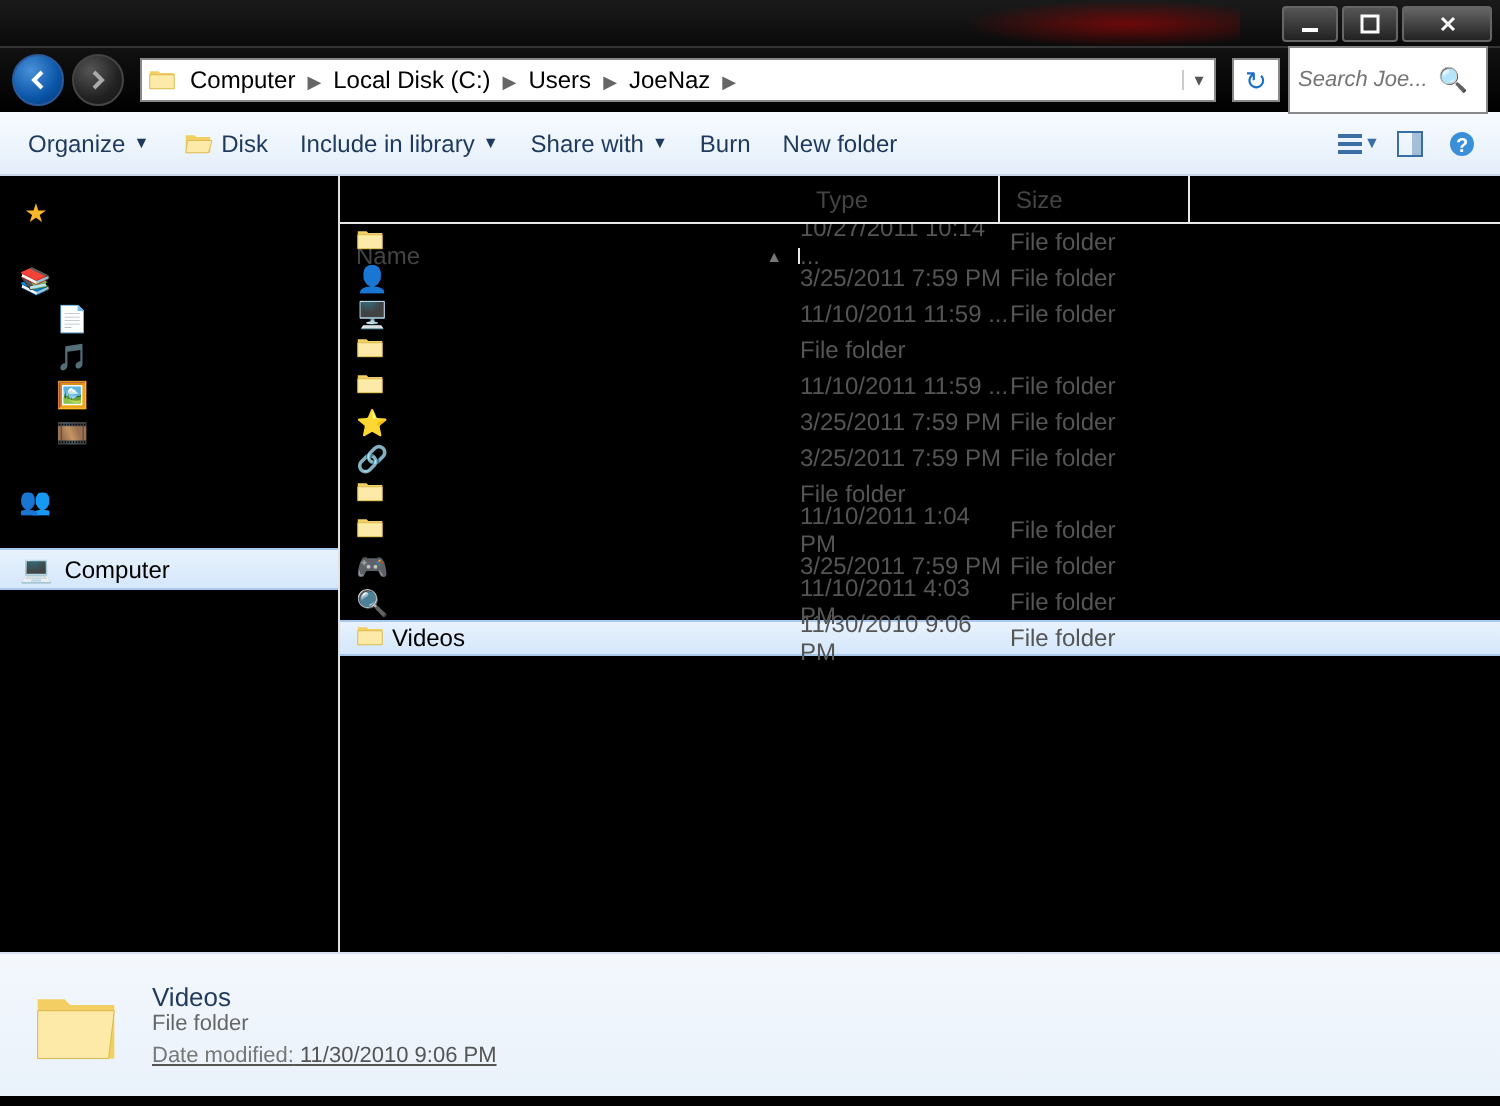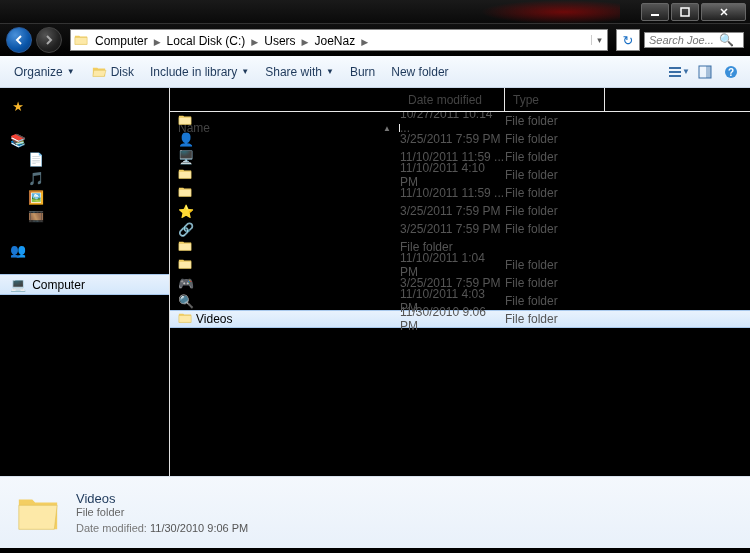--- a/index.html
+++ b/index.html
@@ -16,21 +16,21 @@
 .navbar { height:32px; background:linear-gradient(#111,#000); display:flex; align-items:center; padding:0 6px; gap:4px; }
 .navbtn { width:26px; height:26px; border-radius:50%; background:radial-gradient(circle at 35% 30%,#4a90d9,#0a55a8 60%,#063872); border:1px solid #2a5a9a; display:flex; align-items:center; justify-content:center; cursor:pointer;}
 .navbtn.fwd{background:radial-gradient(circle at 35% 30%,#555,#222 60%,#111);border-color:#444;}
 .navbtn svg{width:12px;height:12px;fill:#fff;}
 .addressbar { flex:1; height:22px; background:#fff; border:1px solid #888; display:flex; align-items:center; margin:0 4px;}
 .addr-icon{width:20px;display:flex;justify-content:center;}
 .crumb{padding:0 4px;font-size:12px;color:#000;cursor:pointer;}
 .crumb-sep{color:#666;font-size:9px;padding:0 2px;}
 .addr-drop{width:16px;text-align:center;color:#555;font-size:9px;border-left:1px solid #ccc;cursor:pointer;}
 .refresh{width:24px;height:22px;background:#fff;border:1px solid #888;display:flex;align-items:center;justify-content:center;color:#1a6fc4;font-size:13px;cursor:pointer;}
-.searchbox{width:100px;height:16px;background:#fff;border:1px solid #888;display:flex;align-items:center;padding:0 4px;}
+.searchbox{width:100px;height:34px;background:#fff;border:1px solid #888;display:flex;align-items:center;padding:0 4px;}
 .searchbox input{border:none;outline:none;width:70px;font-size:11px;font-style:italic;color:#777;}
 .searchbox .mag{color:#1a6fc4;font-size:12px;}
 
 
 .toolbar{height:32px;background:linear-gradient(#f7fbff,#e4eef9);border-bottom:1px solid #c9d7e8;display:flex;align-items:center;padding:0 8px;gap:4px;font-size:12px;}
 .tbitem{padding:3px 6px;color:#1e395b;cursor:pointer;display:flex;align-items:center;gap:4px;border-radius:2px;}
 .tbitem .drop{font-size:8px;color:#1e395b;}
 .tbspacer{flex:1;}
 .tbicon{width:22px;height:22px;display:flex;align-items:center;justify-content:center;cursor:pointer;color:#3a6ea5;}
 .tbicon svg{width:14px;height:14px;}
@@ -58,21 +58,21 @@
 .filerow .fname{width:204px;}
 .filerow .fdate{width:105px;color:#555;}
 .filerow .ftype{width:100px;color:#555;}
 
 
 .details{height:72px;border-top:1px solid #d8e2ee;background:linear-gradient(#f4f8fd,#e9f1fa);display:flex;align-items:center;padding:8px 14px;gap:14px;font-size:12px;}
 .details .bigicon{width:48px;height:48px;display:flex;align-items:center;justify-content:center;}
 .details .bigicon svg{width:46px;height:46px;}
 .details .meta .dtitle{font-size:13px;color:#1e395b;}
 .details .meta .dtype{color:#666;font-size:11px;}
-.details .meta .dmod{color:#555;font-size:11px;margin-top:4px;}
+.details .meta .dmod{color:#555;font-size:11px;margin-top:4px;text-decoration:underline;}
 .details .meta .dmod .lbl{color:#777;}
 
 
 .folder-svg .back{fill:#f3ce62;} .folder-svg .front{fill:#fde9a8;stroke:#d8b84a;stroke-width:.5;}
 .star{color:#f8b62b;}
 </style>
 </head>
 <body>
 
 <div class="titlebar">
@@ -223,25 +223,25 @@
         </div>
     </div>
   </div>
 
   <div class="listarea">
     <div class="colheaders">
       <div class="colh col-name">
           <span>Name</span>
           <span class="sort">▲</span>
         </div>
-      <div class="colh col-date">
-          <span>Date modified</span>
-        </div>
       <div class="colh col-type">
           <span>Type</span>
+        </div>
+      <div class="colh col-size">
+          <span>Size</span>
         </div>
     </div>
     <div class="filelist" id="filelist">
         <div class="filerow">
           <span class="fico"><svg width="14" height="14" class="folder-svg" viewBox="0 0 16 16">
               <path class="back" d="M1 3h5l1 1h8v9H1z"></path>
               <path class="front" d="M1 5h14v8H1z"></path>
             </svg></span>
           <span class="fname">.ufsxsci</span>
           <span class="fdate">10/27/2011 10:14 ...</span>
@@ -258,21 +258,20 @@
           <span class="fname">Desktop</span>
           <span class="fdate">11/10/2011 11:59 ...</span>
           <span class="ftype">File folder</span>
         </div>
         <div class="filerow">
           <span class="fico"><svg width="14" height="14" class="folder-svg" viewBox="0 0 16 16">
               <path class="back" d="M1 3h5l1 1h8v9H1z"></path>
               <path class="front" d="M1 5h14v8H1z"></path>
             </svg></span>
           <span class="fname">Documents</span>
-          <span class="fdate">11/10/2011 4:10 PM</span>
           <span class="ftype">File folder</span>
         </div>
         <div class="filerow">
           <span class="fico"><svg width="14" height="14" class="folder-svg" viewBox="0 0 16 16">
               <path class="back" d="M1 3h5l1 1h8v9H1z"></path>
               <path class="front" d="M1 5h14v8H1z"></path>
             </svg></span>
           <span class="fname">Downloads</span>
           <span class="fdate">11/10/2011 11:59 ...</span>
           <span class="ftype">File folder</span>

